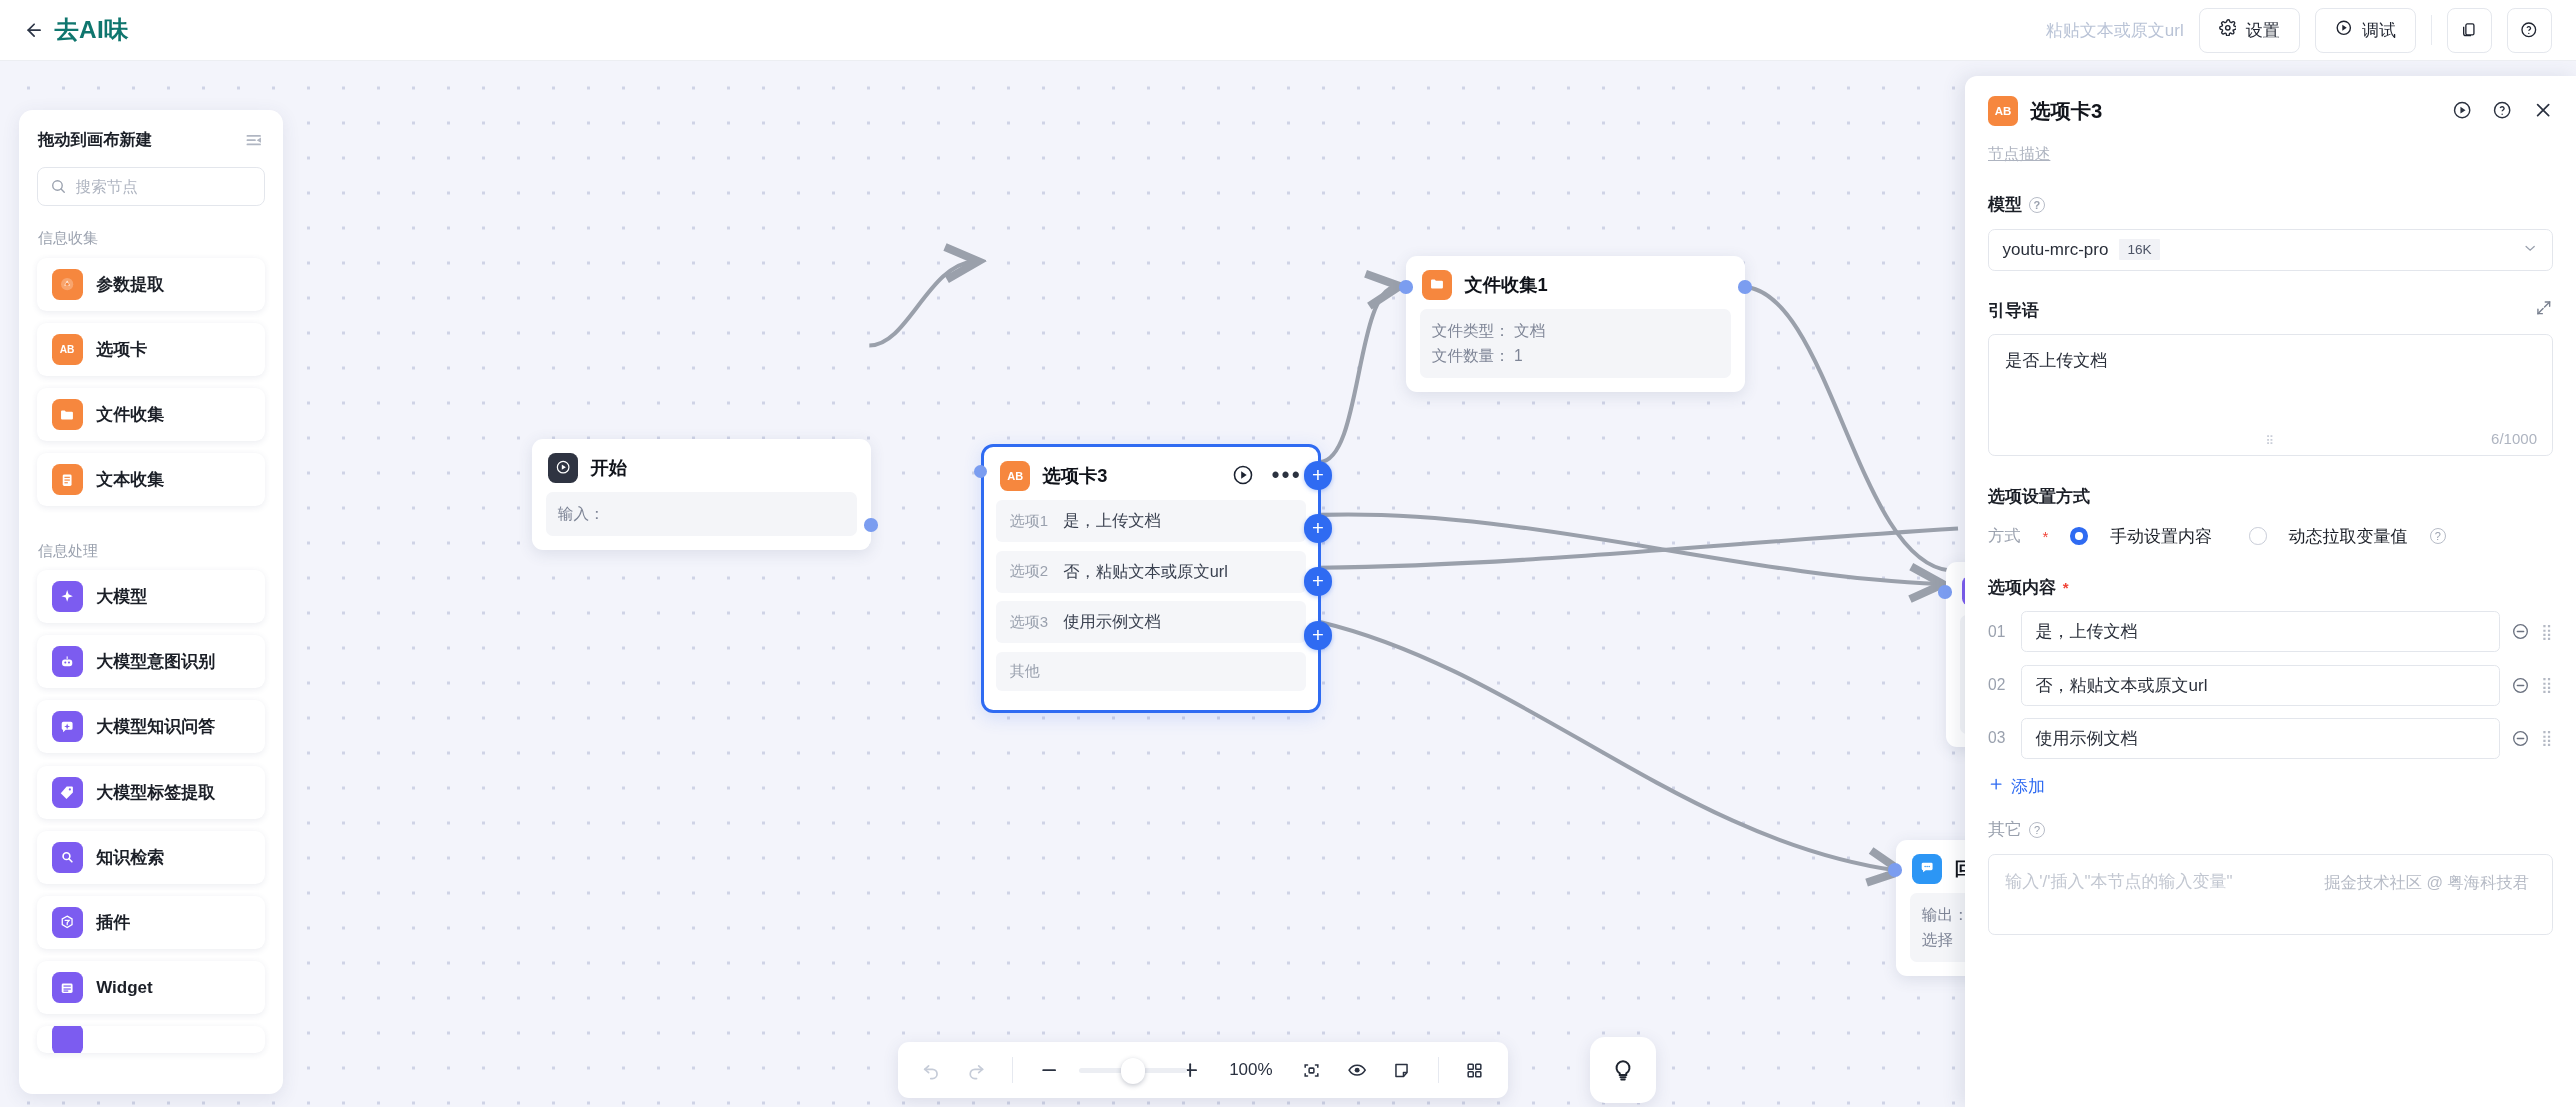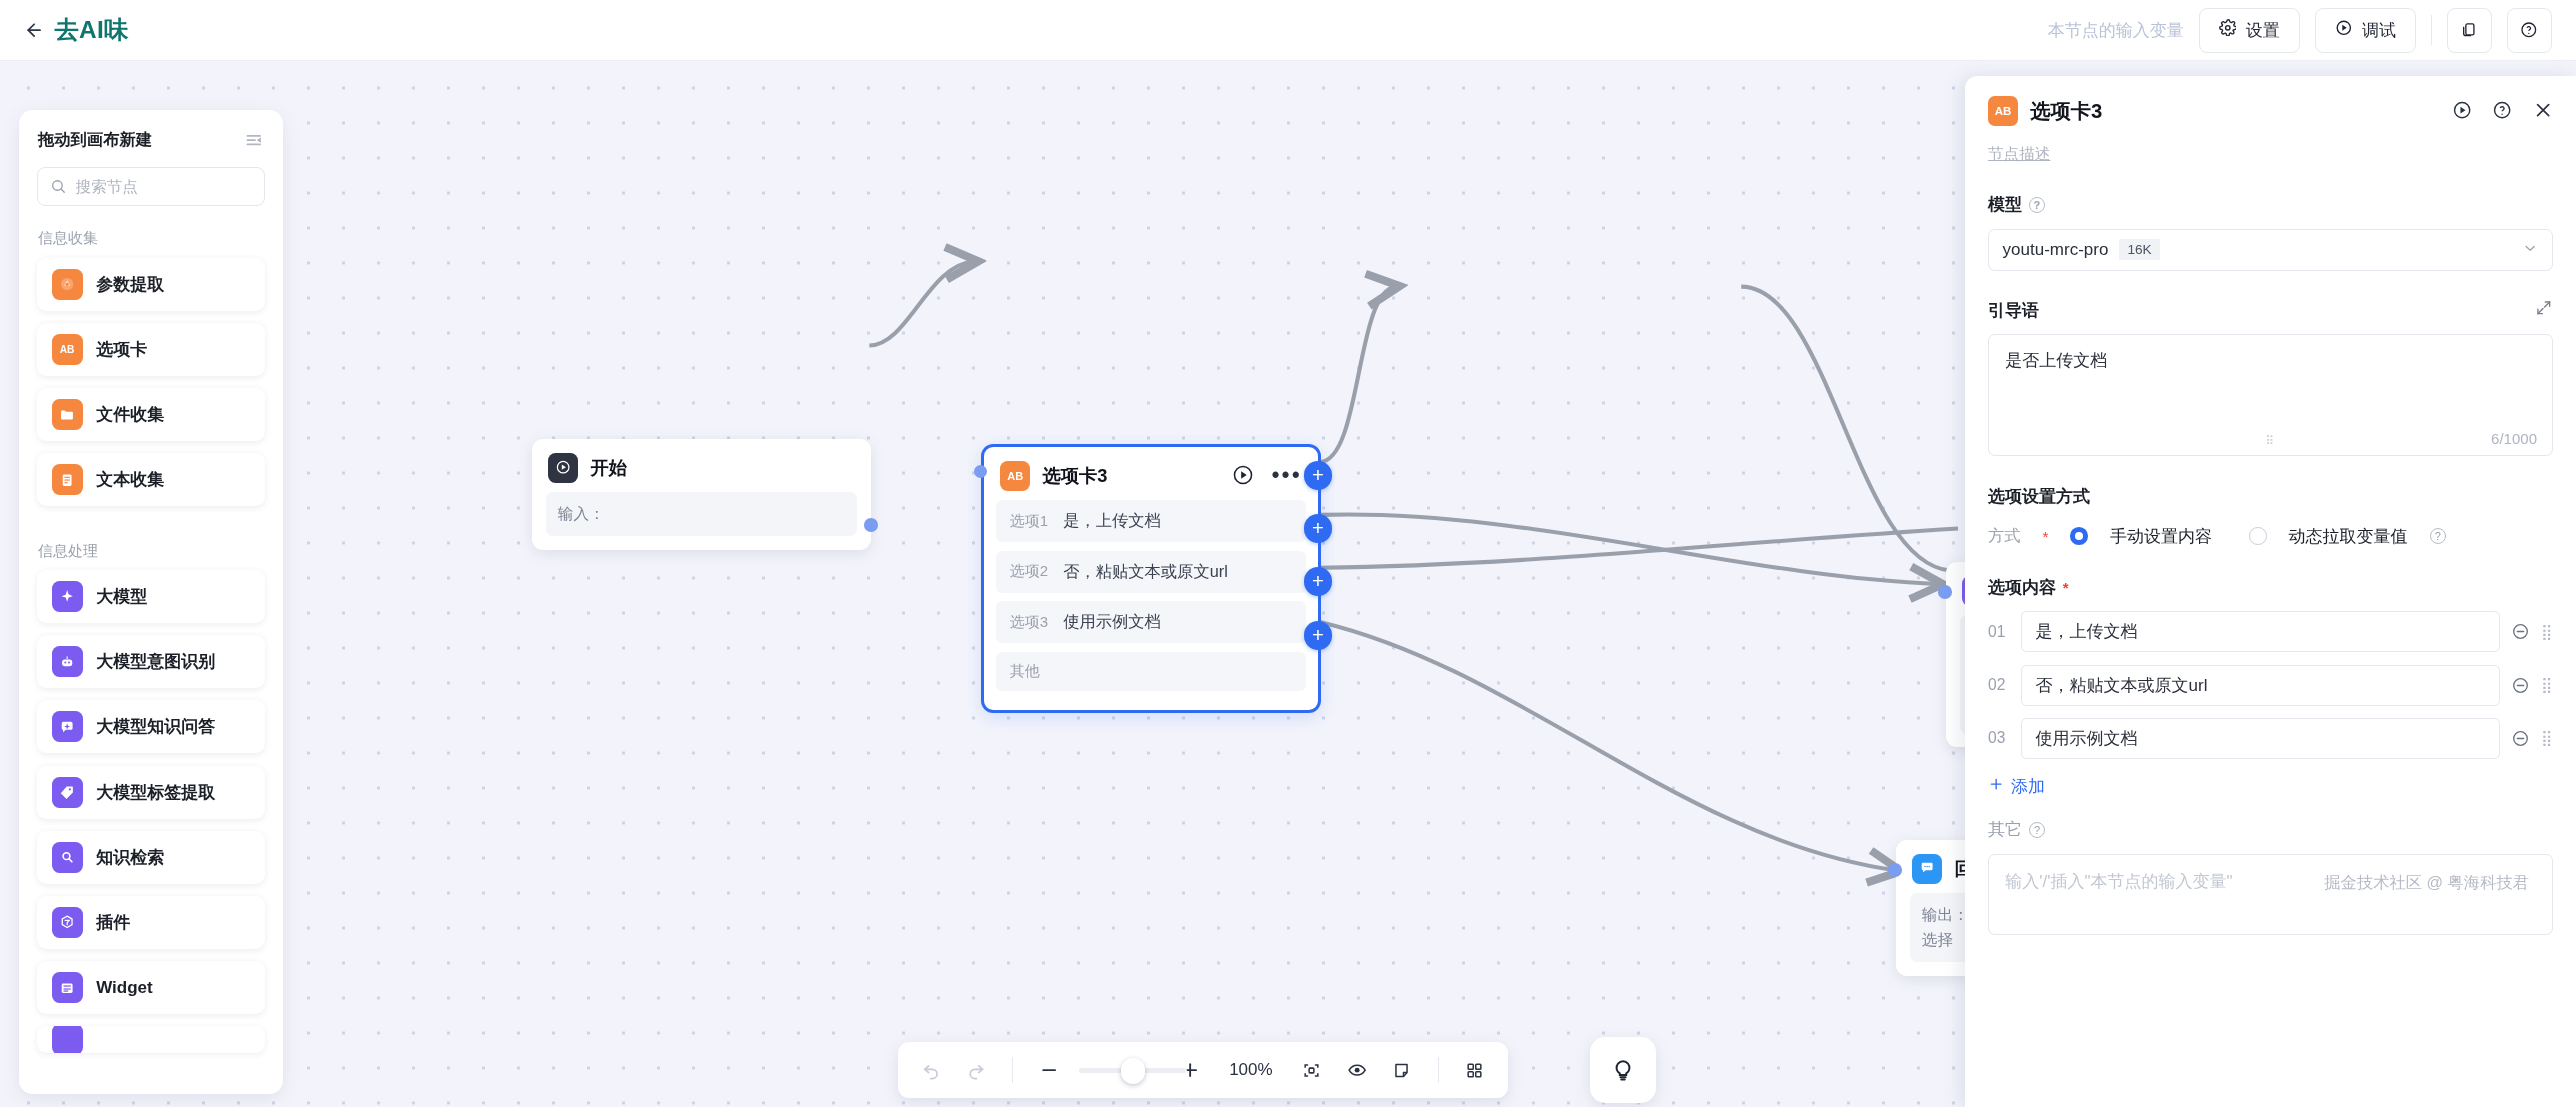--- a/index.html
+++ b/index.html
@@ -247,21 +247,21 @@
   <div class="topbar">
     <div class="back-arrow">
       <svg width="20.3" height="20.3" viewBox="0 0 24 24" fill="none" stroke="currentColor" stroke-width="2" stroke-linecap="round" stroke-linejoin="round">
           <line x1="19" y1="12" x2="5" y2="12"></line>
           <polyline points="12 19 5 12 12 5"></polyline>
         </svg>
     </div>
     <div class="app-title">去AI味</div>
 
     <div class="topbar-right">
-      <div class="muted-link">本节点的输入变量</div>
+      <div class="muted-link">粘贴文本或原文url</div>
 
       <div class="tb-btn">
         <span>
           <svg width="17.6" height="17.6" viewBox="0 0 24 24" fill="none" stroke="currentColor" stroke-width="1.9">
               <circle cx="12" cy="12" r="3"></circle>
               <path d="M19.4 15a1.65 1.65 0 0 0 .33 1.82l.06.06a2 2 0 1 1-2.83 2.83l-.06-.06a1.65 1.65 0 0 0-1.82-.33 1.65 1.65 0 0 0-1 1.51V21a2 2 0 0 1-4 0v-.09A1.65 1.65 0 0 0 9 19.4a1.65 1.65 0 0 0-1.82.33l-.06.06a2 2 0 1 1-2.83-2.83l.06-.06a1.65 1.65 0 0 0 .33-1.82 1.65 1.65 0 0 0-1.51-1H3a2 2 0 0 1 0-4h.09A1.65 1.65 0 0 0 4.6 9a1.65 1.65 0 0 0-.33-1.82l-.06-.06a2 2 0 1 1 2.83-2.83l.06.06A1.65 1.65 0 0 0 9 4.6h.09A1.65 1.65 0 0 0 10.6 3.09V3a2 2 0 0 1 4 0v.09A1.65 1.65 0 0 0 16.11 4.6a1.65 1.65 0 0 0 1.82-.33l.06-.06a2 2 0 1 1 2.83 2.83l-.06.06A1.65 1.65 0 0 0 20.43 9v.09a1.65 1.65 0 0 0 1.51 1H22a2 2 0 0 1 0 4h-.09a1.65 1.65 0 0 0-1.51 1z"></path>
             </svg>
         </span>
         <span>设置</span>
       </div>
@@ -325,20 +325,38 @@
             </svg>
         </div>
         <div class="node-name">开始</div>
       </div>
       <div class="node-body">
         <div class="node-field">输入：</div>
       </div>
       <div class="port" style="right:-6.8px; top:79px;"></div>
     </div>
 
+    <div class="node" id="node-file" style="left:1406px; top:195px; width:339px;">
+      <div class="node-head">
+        <div class="node-ico" style="background:#f6873e">
+          <svg width="16.3" height="16.3" viewBox="0 0 24 24" fill="currentColor">
+              <path d="M3 6.5A1.5 1.5 0 0 1 4.5 5h4l1.6 2H19a1.5 1.5 0 0 1 1.5 1.5V17A1.5 1.5 0 0 1 19 18.5H4.5A1.5 1.5 0 0 1 3 17z"></path>
+            </svg>
+        </div>
+        <div class="node-name">文件收集1</div>
+      </div>
+      <div class="node-body">
+        <div class="node-field">
+          <div>文件类型： 文档</div>
+          <div>文件数量： 1</div>
+        </div>
+      </div>
+      <div class="port" style="left:-6.8px; top:24.4px;"></div>
+      <div class="port" style="right:-6.8px; top:24.4px;"></div>
+    </div>
 
     <div class="node" id="node-option3">
       <div class="node-head">
         <div class="node-ico" style="background:#f6873e; font-size:11px; font-weight:700;">AB</div>
         <div class="node-name">选项卡3</div>
         <div class="node-run">
           <span>
             <svg width="22" height="22" viewBox="0 0 24 24" fill="none" stroke="currentColor" stroke-width="1.7">
                 <circle cx="12" cy="12" r="9.3"></circle>
                 <polygon points="10,8 16,12 10,16" fill="currentColor" stroke="none"></polygon>

